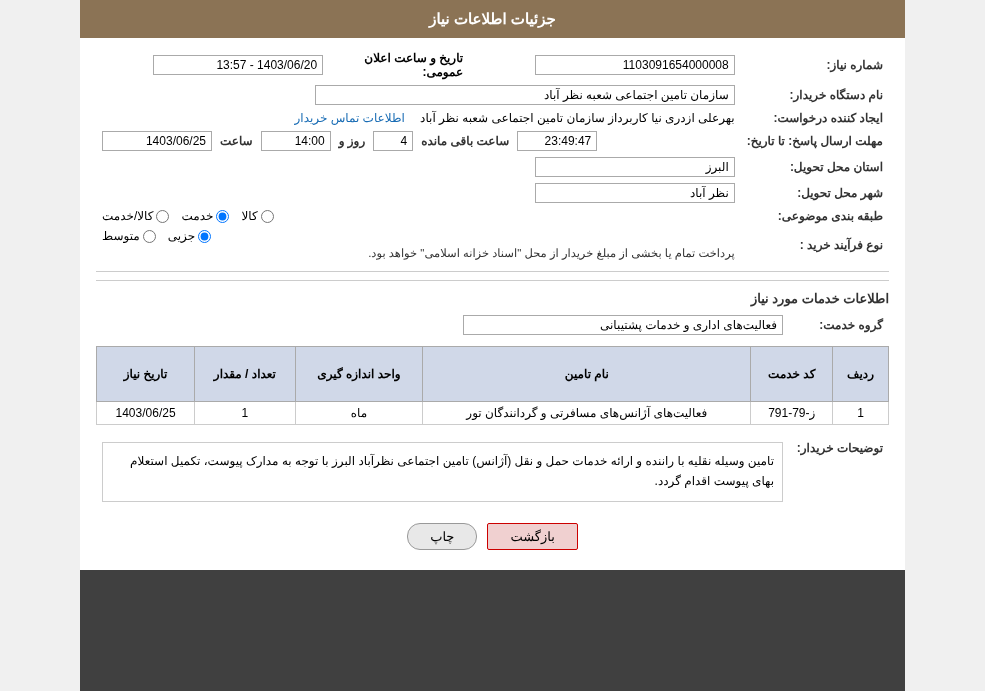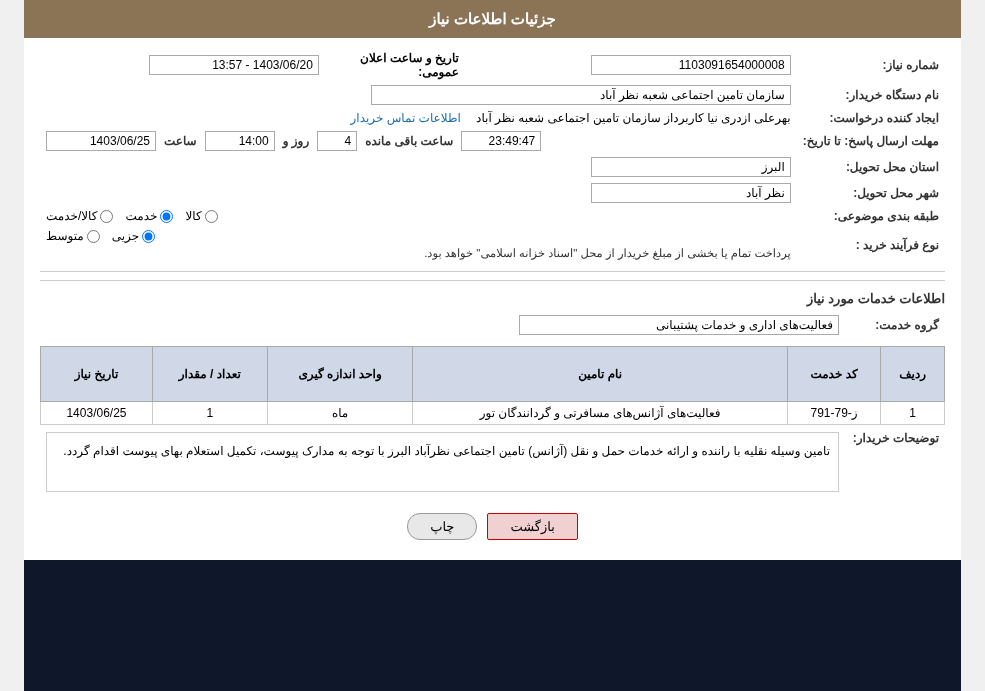--- a/index.html
+++ b/index.html
@@ -3,23 +3,23 @@
   <meta charset="utf-8">
   <style>
     * { box-sizing: border-box; margin: 0; padding: 0; }
     body {
       font-family: Tahoma, Arial, sans-serif;
       font-size: 13px;
       background: #f0f0f0;
       direction: rtl;
     }
     .page-wrapper {
-      width: 937px;
+      width: 825px;
       min-height: 691px;
-      background: #0f172a;
+      background: #404040;
       margin: 0 auto;
     }
     .header-bar {
       background: #8B7355;
       color: #fff;
       text-align: center;
       padding: 10px 16px;
       font-size: 15px;
       font-weight: bold;
     }
@@ -306,21 +306,21 @@
             <td>1</td>
             <td>ز-79-791</td>
             <td>فعالیت‌های آژانس‌های مسافرتی و گردانندگان تور</td>
             <td>ماه</td>
             <td>1</td>
             <td>1403/06/25</td>
           </tr>
         </tbody>
     </table>
 
-    <table class="info-table" style="">
+    <table class="info-table" style="margin-top:10px;">
       <tbody>
           <tr>
         <td class="label-cell" style="vertical-align:top; padding-top:6px; width:100px;">توضیحات خریدار:</td>
         <td>
           <div class="notice-box" style="min-height:60px;">تامین وسیله نقلیه با راننده و ارائه خدمات حمل و نقل (آژانس) تامین اجتماعی نظرآباد البرز با توجه به مدارک پیوست، تکمیل استعلام بهای پیوست اقدام گردد.</div>
         </td>
       </tr>
     </tbody>
       </table>
 

